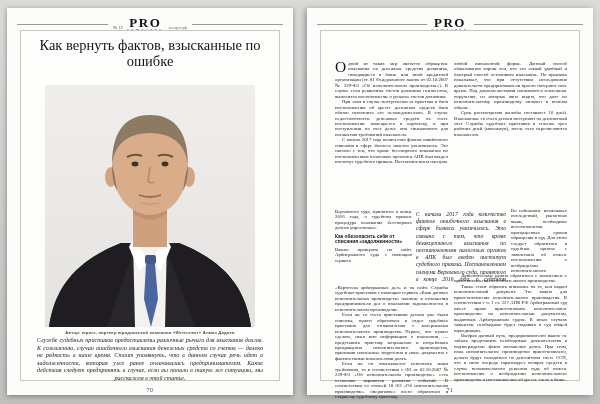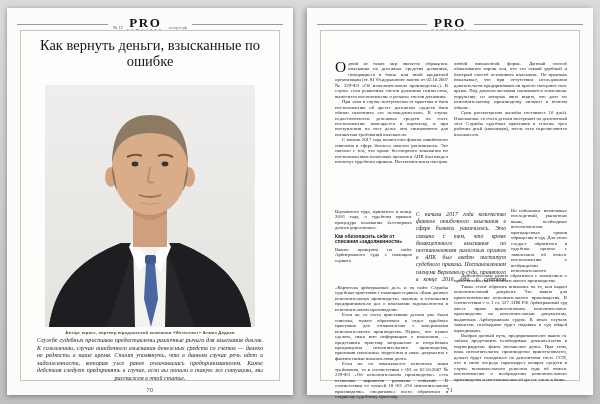--- a/index.html
+++ b/index.html
@@ -90,21 +90,21 @@
     <div class="pg-header">
       <div class="hdr-rule"></div>
       <div class="logo-group">
         <span class="logo-inner">
           <span class="issue">№ 12</span><span class="logo-stack"><span class="logo-main">PRO</span><span class="logo-sub">ОБЩЕСТВО</span></span><span class="site">контрол.рф</span>
         </span>
       </div>
     </div>
 
     <div class="frame">
-      <h1 class="title">Как вернуть деньги, взысканные по ошибке</h1>
+      <h1 class="title">Как вернуть фактов, взысканные по ошибке</h1>
 
       <div class="photo">
         <svg width="210" height="242" viewBox="0 0 210 242">
           <defs>
             <linearGradient id="bgG" x1="0" y1="0" x2="0" y2="1">
               <stop offset="0" stop-color="#efeeec"></stop>
                 <stop offset="1" stop-color="#e4e3e0"></stop>
             </linearGradient>
           </defs>
           <rect x="0" y="0" width="210" height="242" fill="url(#bgG)"></rect>

